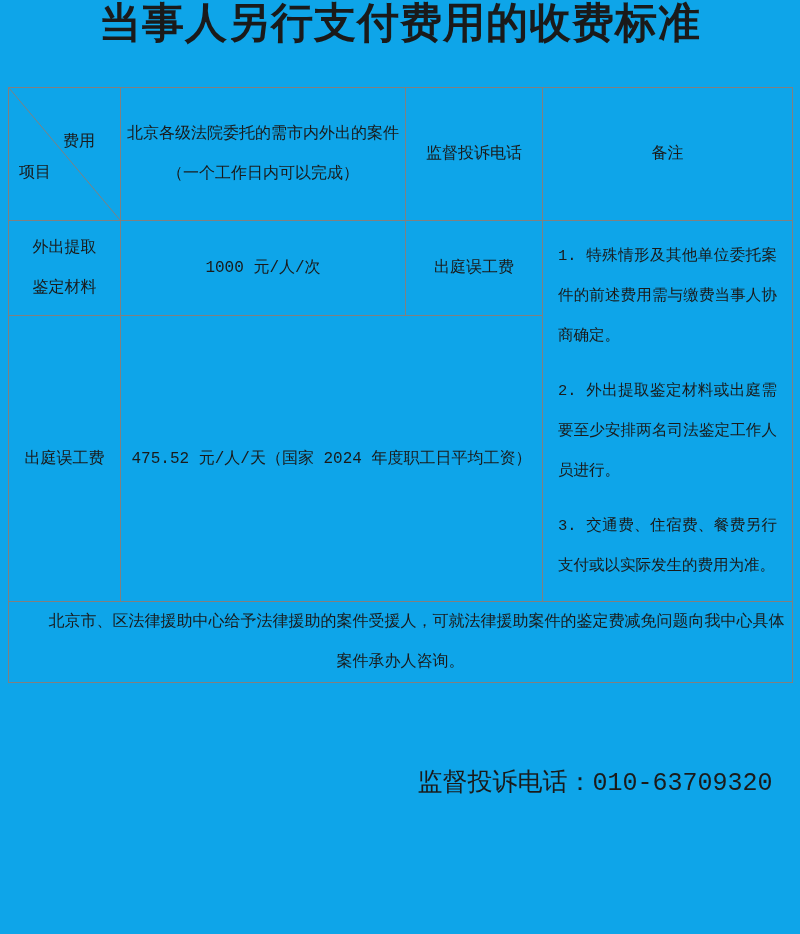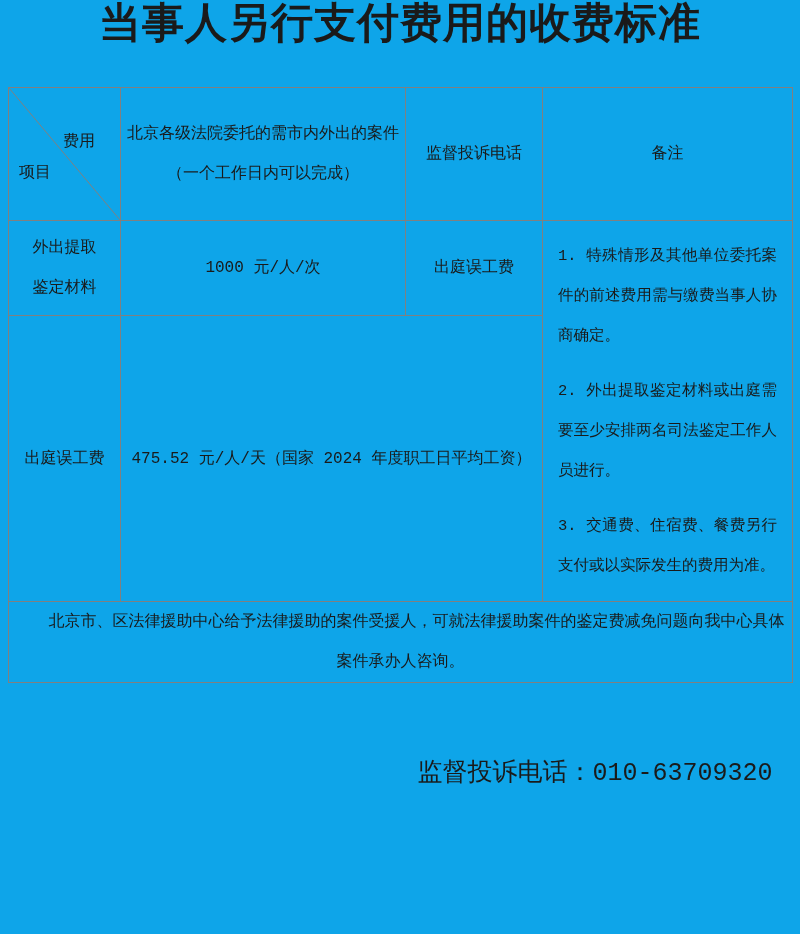--- a/index.html
+++ b/index.html
@@ -93,21 +93,21 @@
   }
   .footer {
     position: absolute;
     left: 390px;
     width: 410px;
     top: 741px;
     text-align: center;
     font-size: 25px;
     line-height: 58px;
   }
-  .footer p { margin: 4px; }
+  .footer p { margin: 14px; }
 </style>
 </head>
 <body>
 
 <div class="page">
 
   <h1 class="title">当事人另行支付费用的收费标准</h1>
 
   <table class="fee-table">
     <colgroup>

